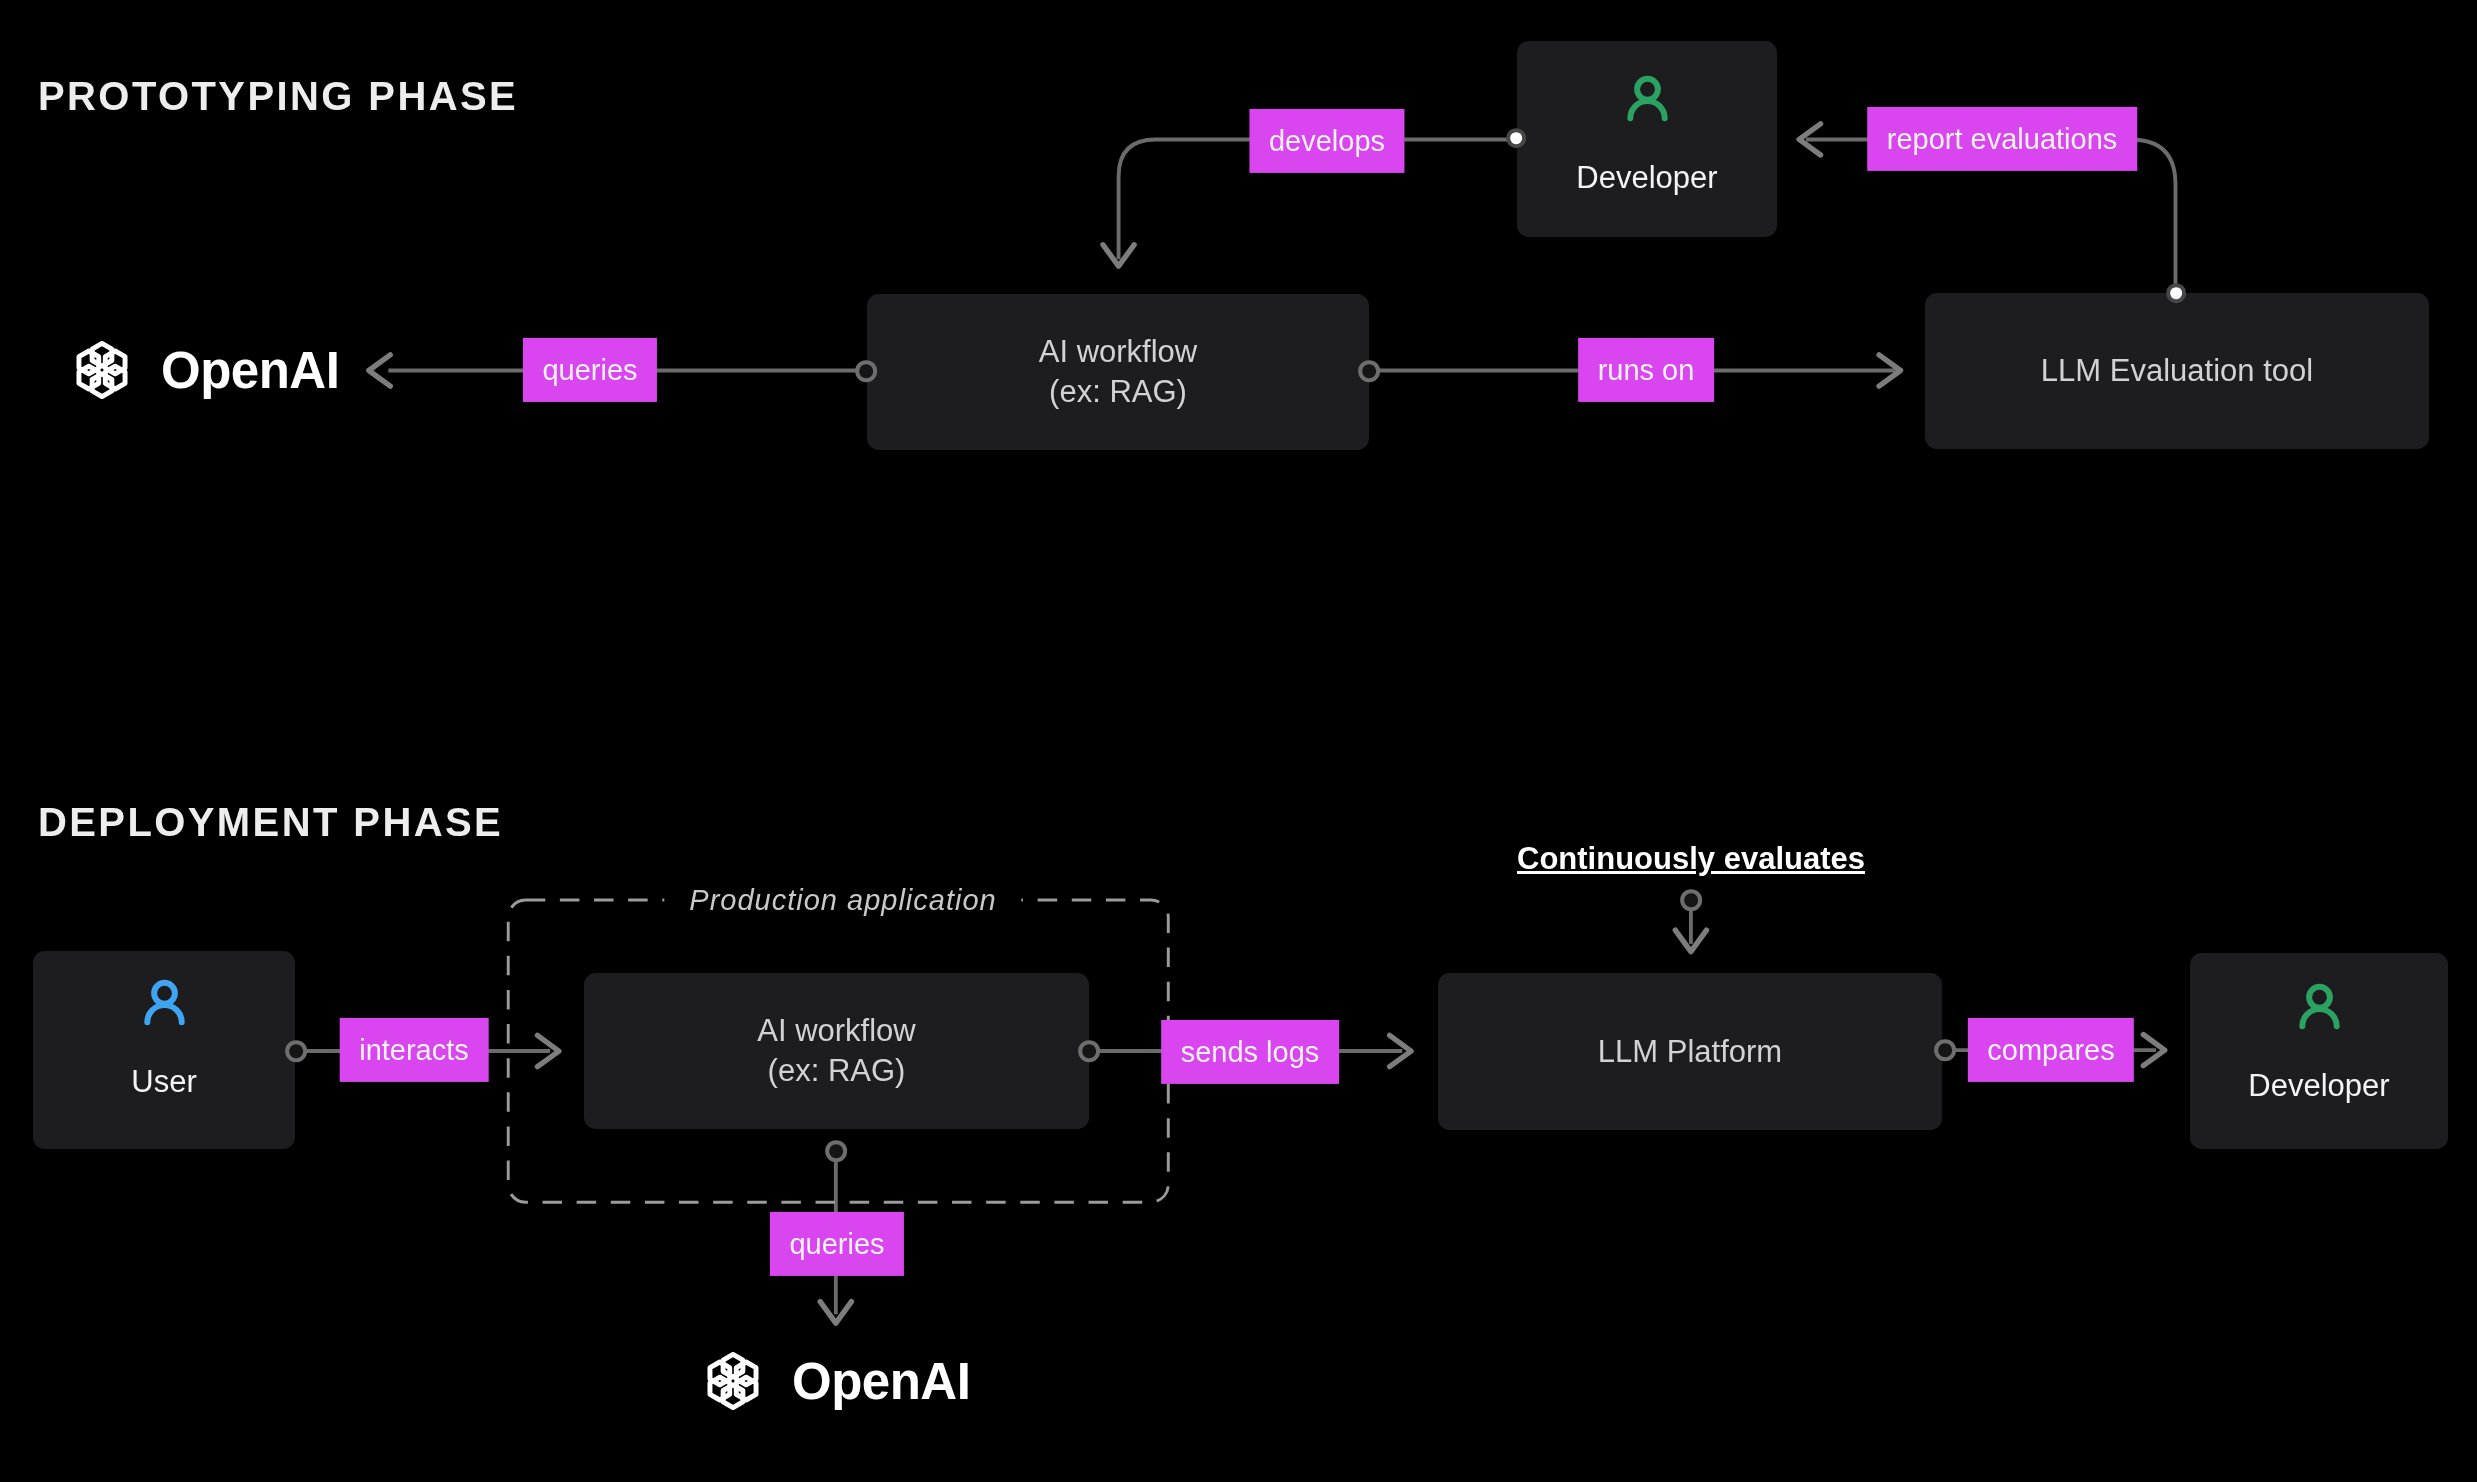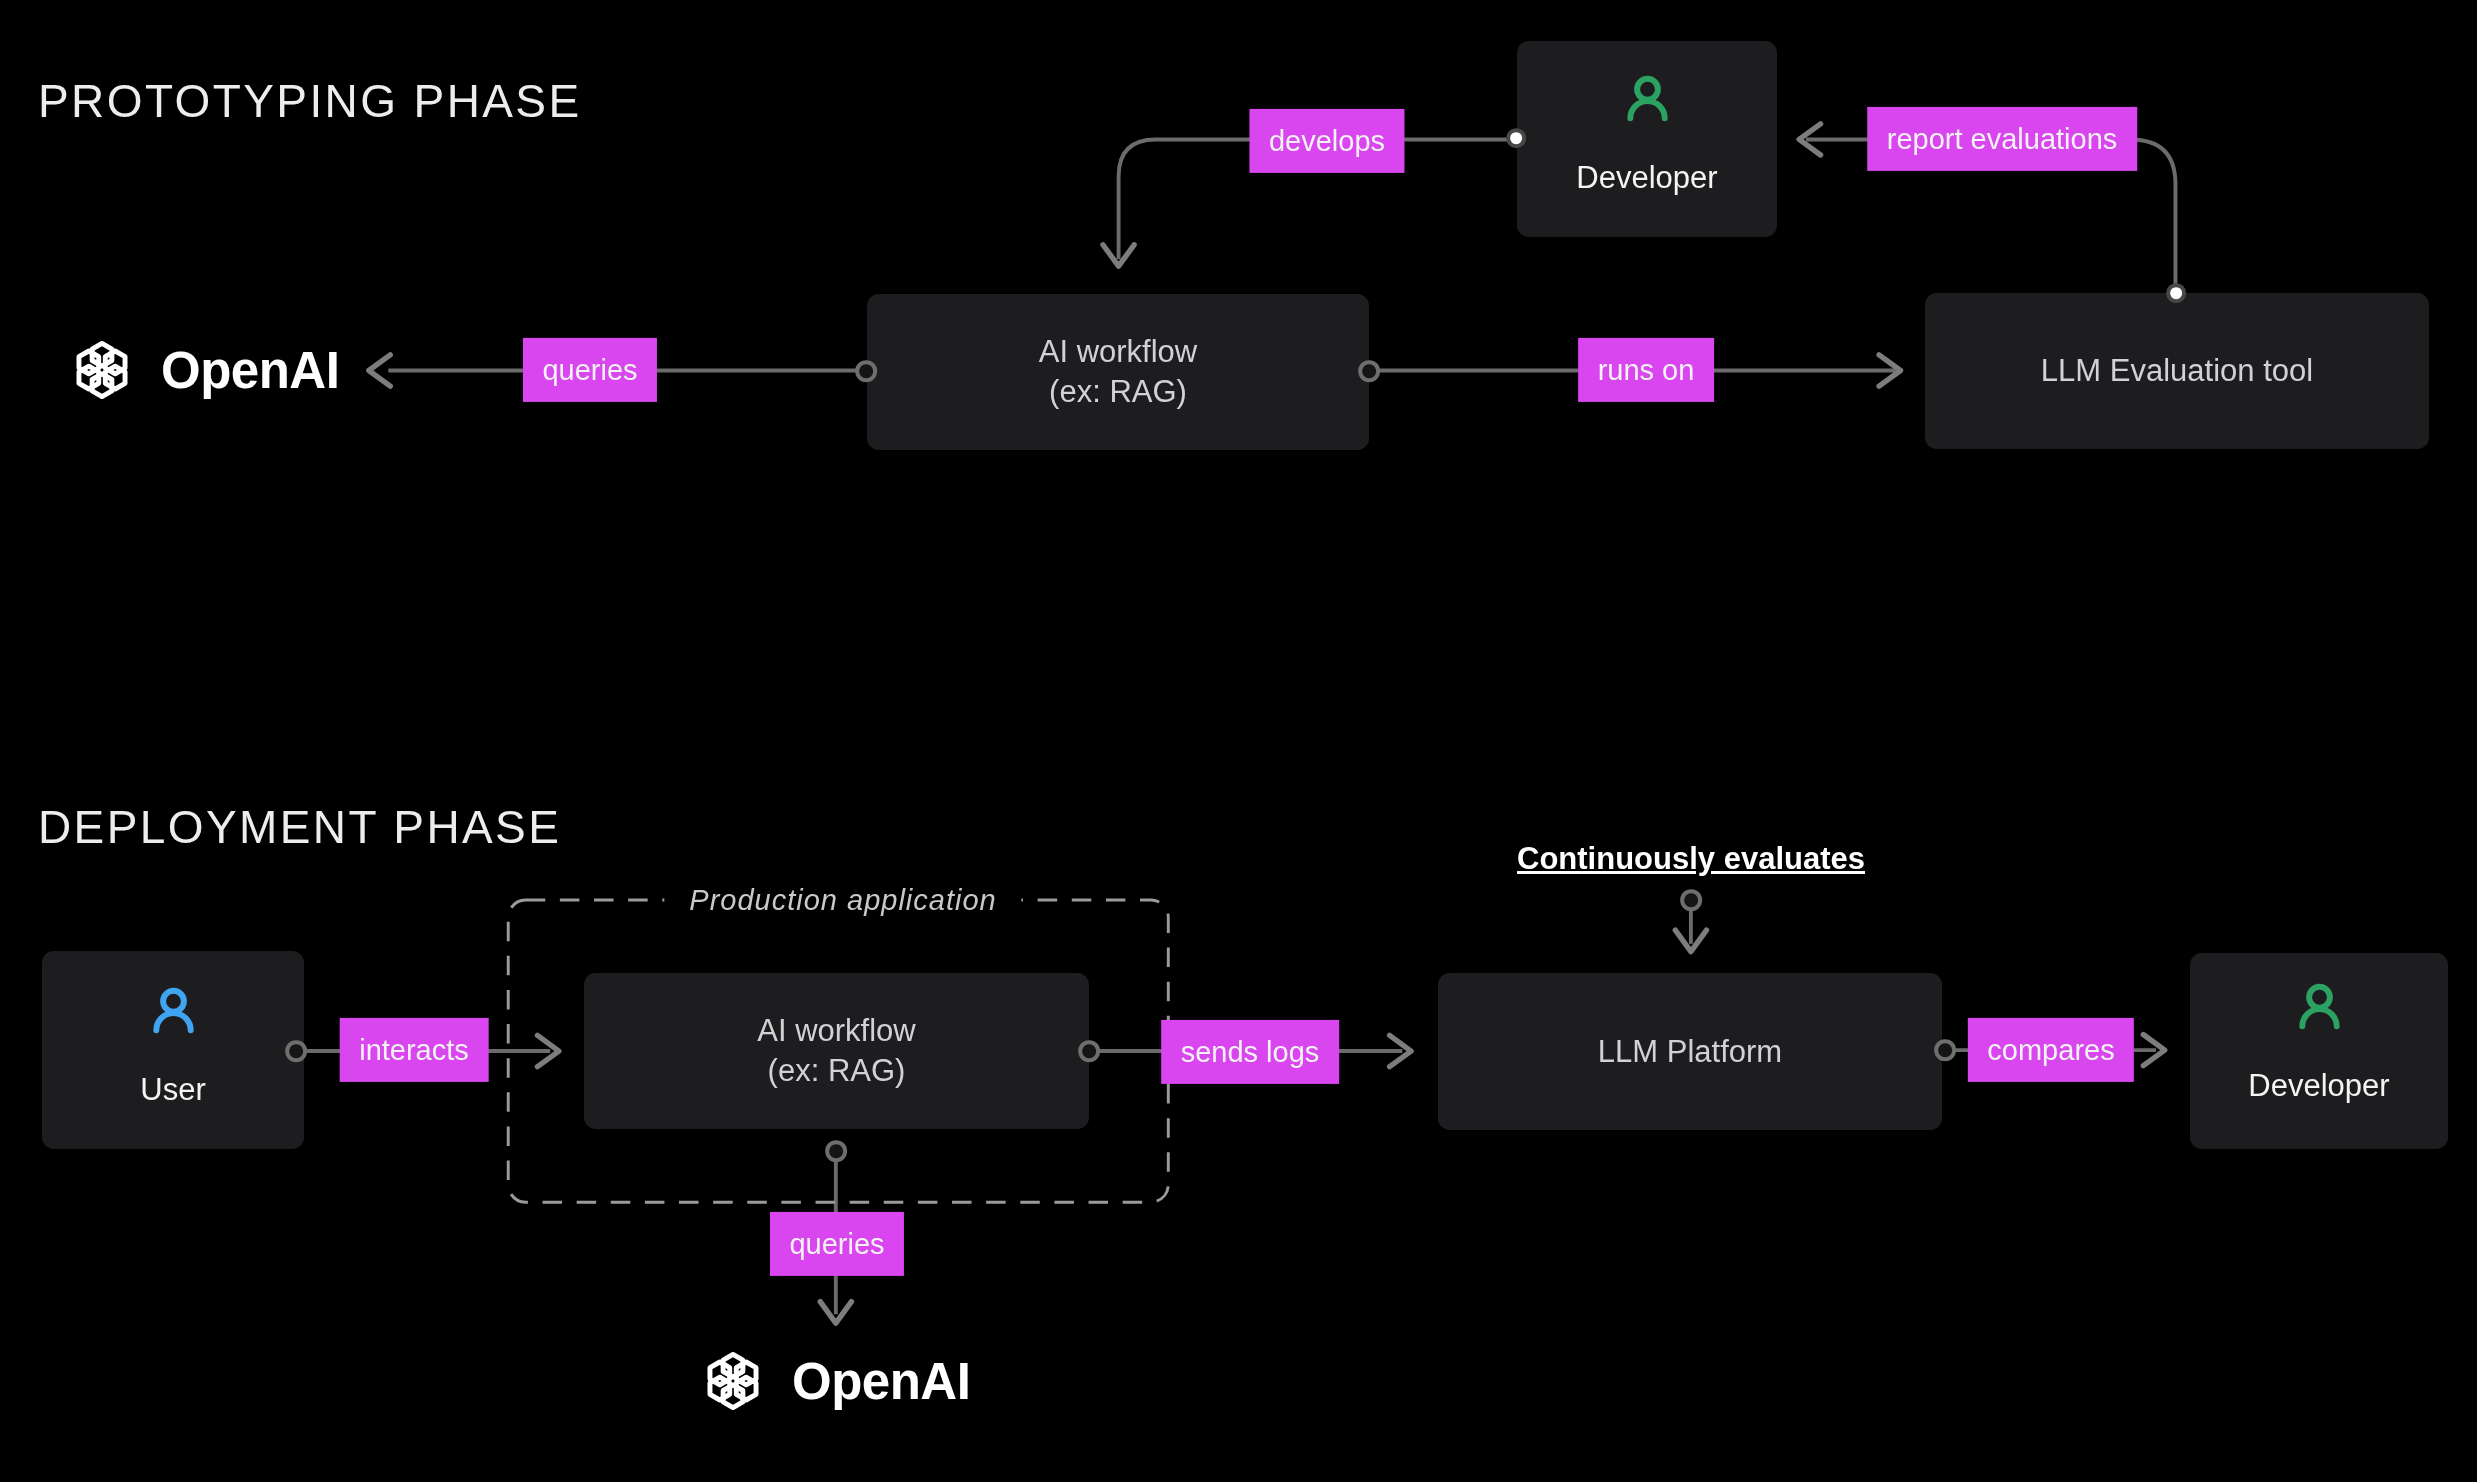--- a/index.html
+++ b/index.html
@@ -5,21 +5,21 @@
   html,body{margin:0;padding:0;background:#000;}
   .canvas{
     position:relative;width:2477px;height:1482px;background:#000;overflow:hidden;
     font-family:"Liberation Sans", sans-serif;
   }
   svg{display:block;}
   .wires{position:absolute;left:0;top:0;z-index:1;}
 
   
   .section-title{
-    position:absolute;z-index:3;color:#ededed;font-size:46px;font-weight:400;
+    position:absolute;z-index:3;color:#ededed;font-size:40px;font-weight:700;
     letter-spacing:2.4px;white-space:nowrap;
   }
   .t-proto{left:38px;top:74px;}
   .t-deploy{left:38px;top:800px;}
 
   
   .annotation{
     position:absolute;z-index:3;color:#ffffff;font-size:31px;font-weight:700;
     white-space:nowrap;transform:translateX(-50%);text-decoration:underline;
   }
@@ -30,21 +30,21 @@
     display:flex;flex-direction:column;align-items:center;justify-content:center;
     color:#d2d2d4;font-size:31px;line-height:1.28;text-align:right;
   }
   .node .sub{color:#d2d2d4;}
   .persona{justify-content:flex-start;}
   .persona .plabel{margin-top:29px;color:#f4f4f4;}
   .persona svg{margin-top:0;}
   #dev1{left:1517px;top:41px;width:260px;height:196px;padding-top:31px;box-sizing:border-box;}
   #wf1{left:867px;top:294px;width:502px;height:156px;}
   #eval1{left:1925px;top:293px;width:504px;height:156px;}
-  #user{left:42px;top:951px;width:262px;height:198px;padding-top:33px;box-sizing:border-box;}
+  #user{left:33px;top:951px;width:262px;height:198px;padding-top:25px;box-sizing:border-box;}
   #wf2{left:584px;top:973px;width:505px;height:156px;}
   #plat{left:1438px;top:973px;width:504px;height:157px;}
   #dev2{left:2190px;top:953px;width:258px;height:196px;padding-top:27px;box-sizing:border-box;}
 
   .icon-person{width:57px;height:57px;}
   .icon-person circle,.icon-person path{fill:none;stroke-width:5px;}
   .icon-green circle,.icon-green path{stroke:#2ca262;}
   .icon-blue circle,.icon-blue path{stroke:#3fa5f0;}
 
   

